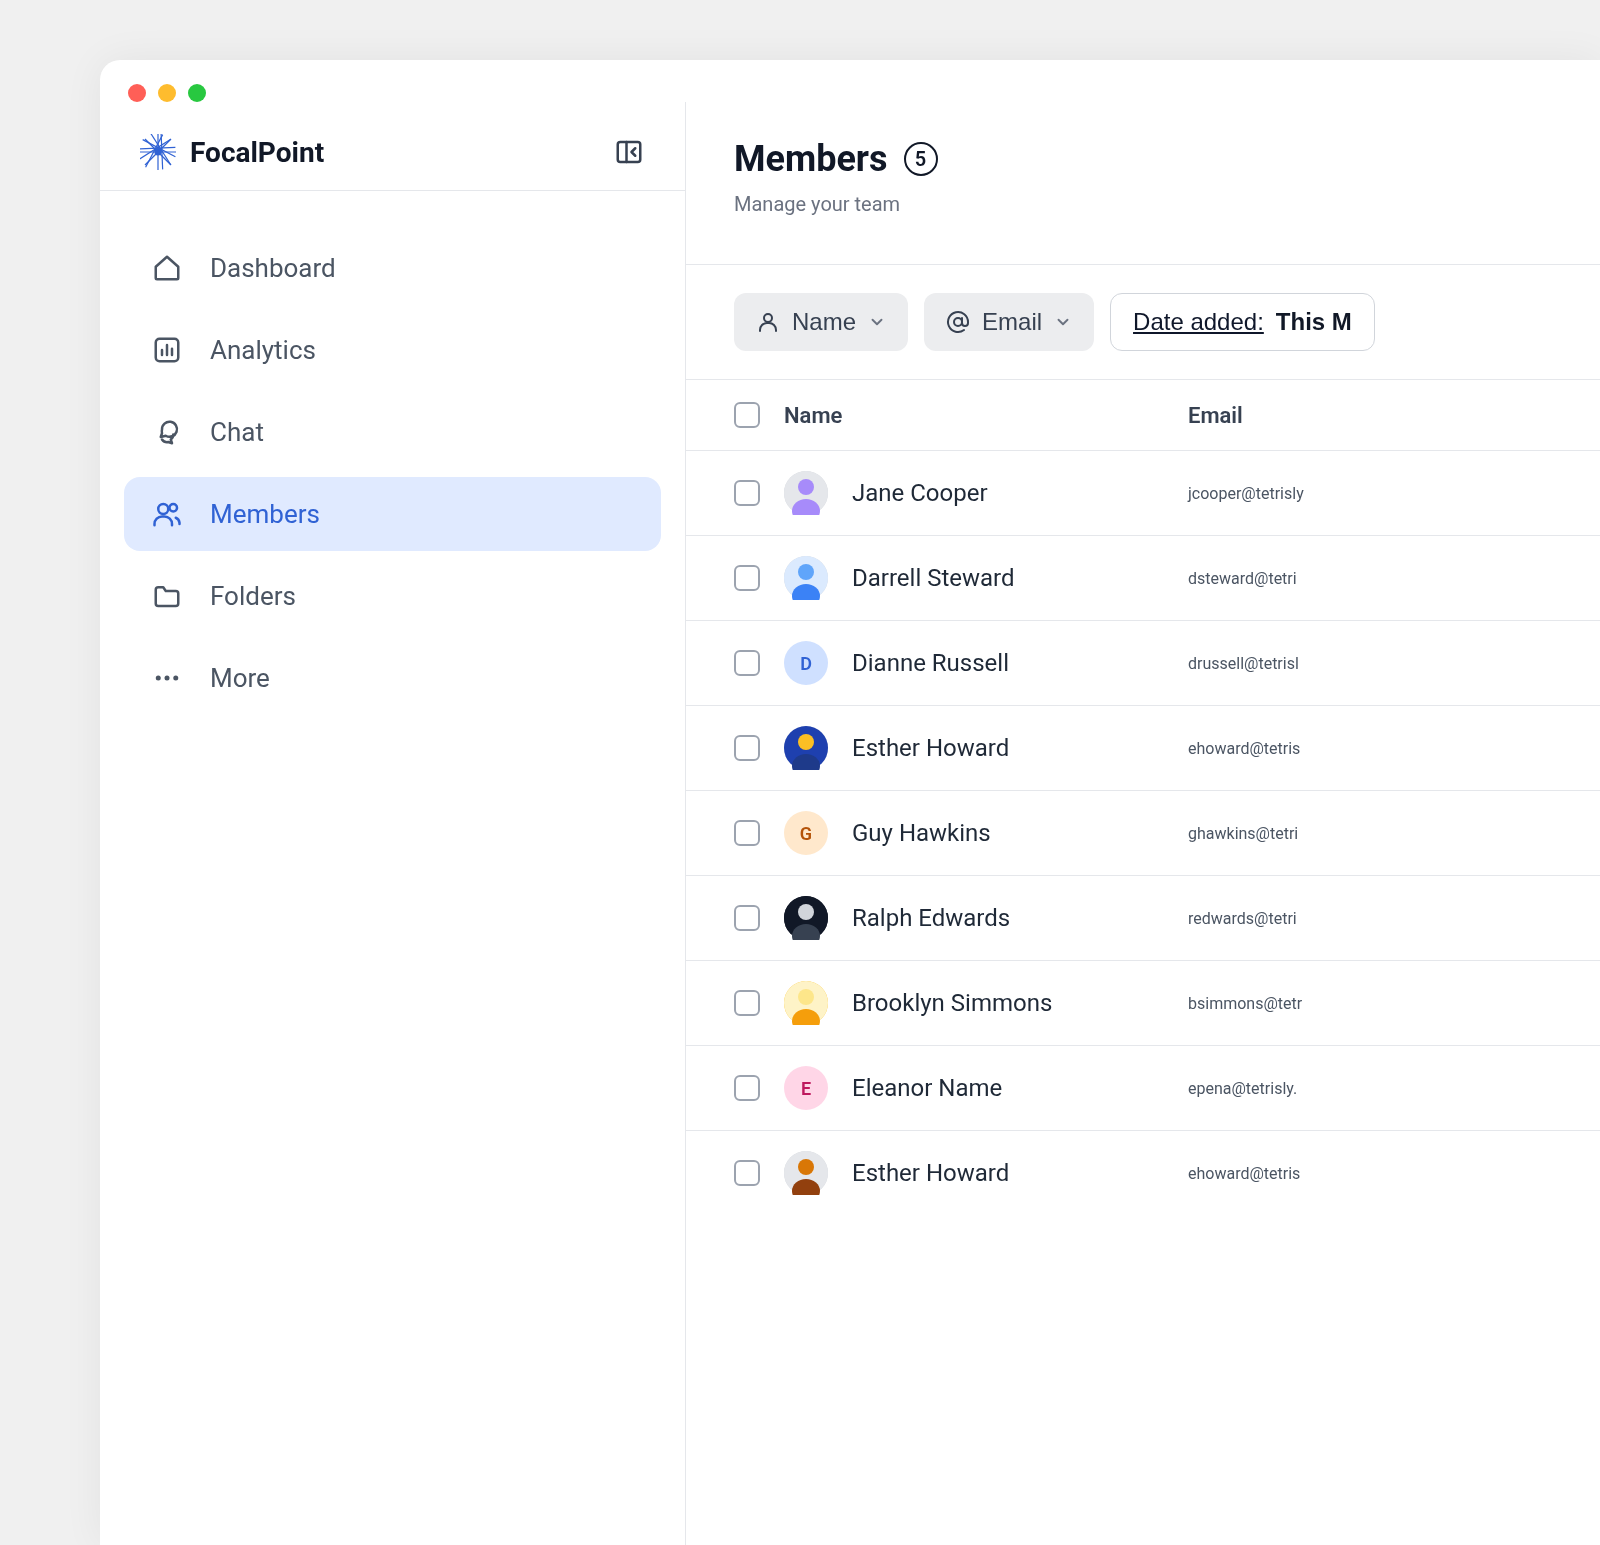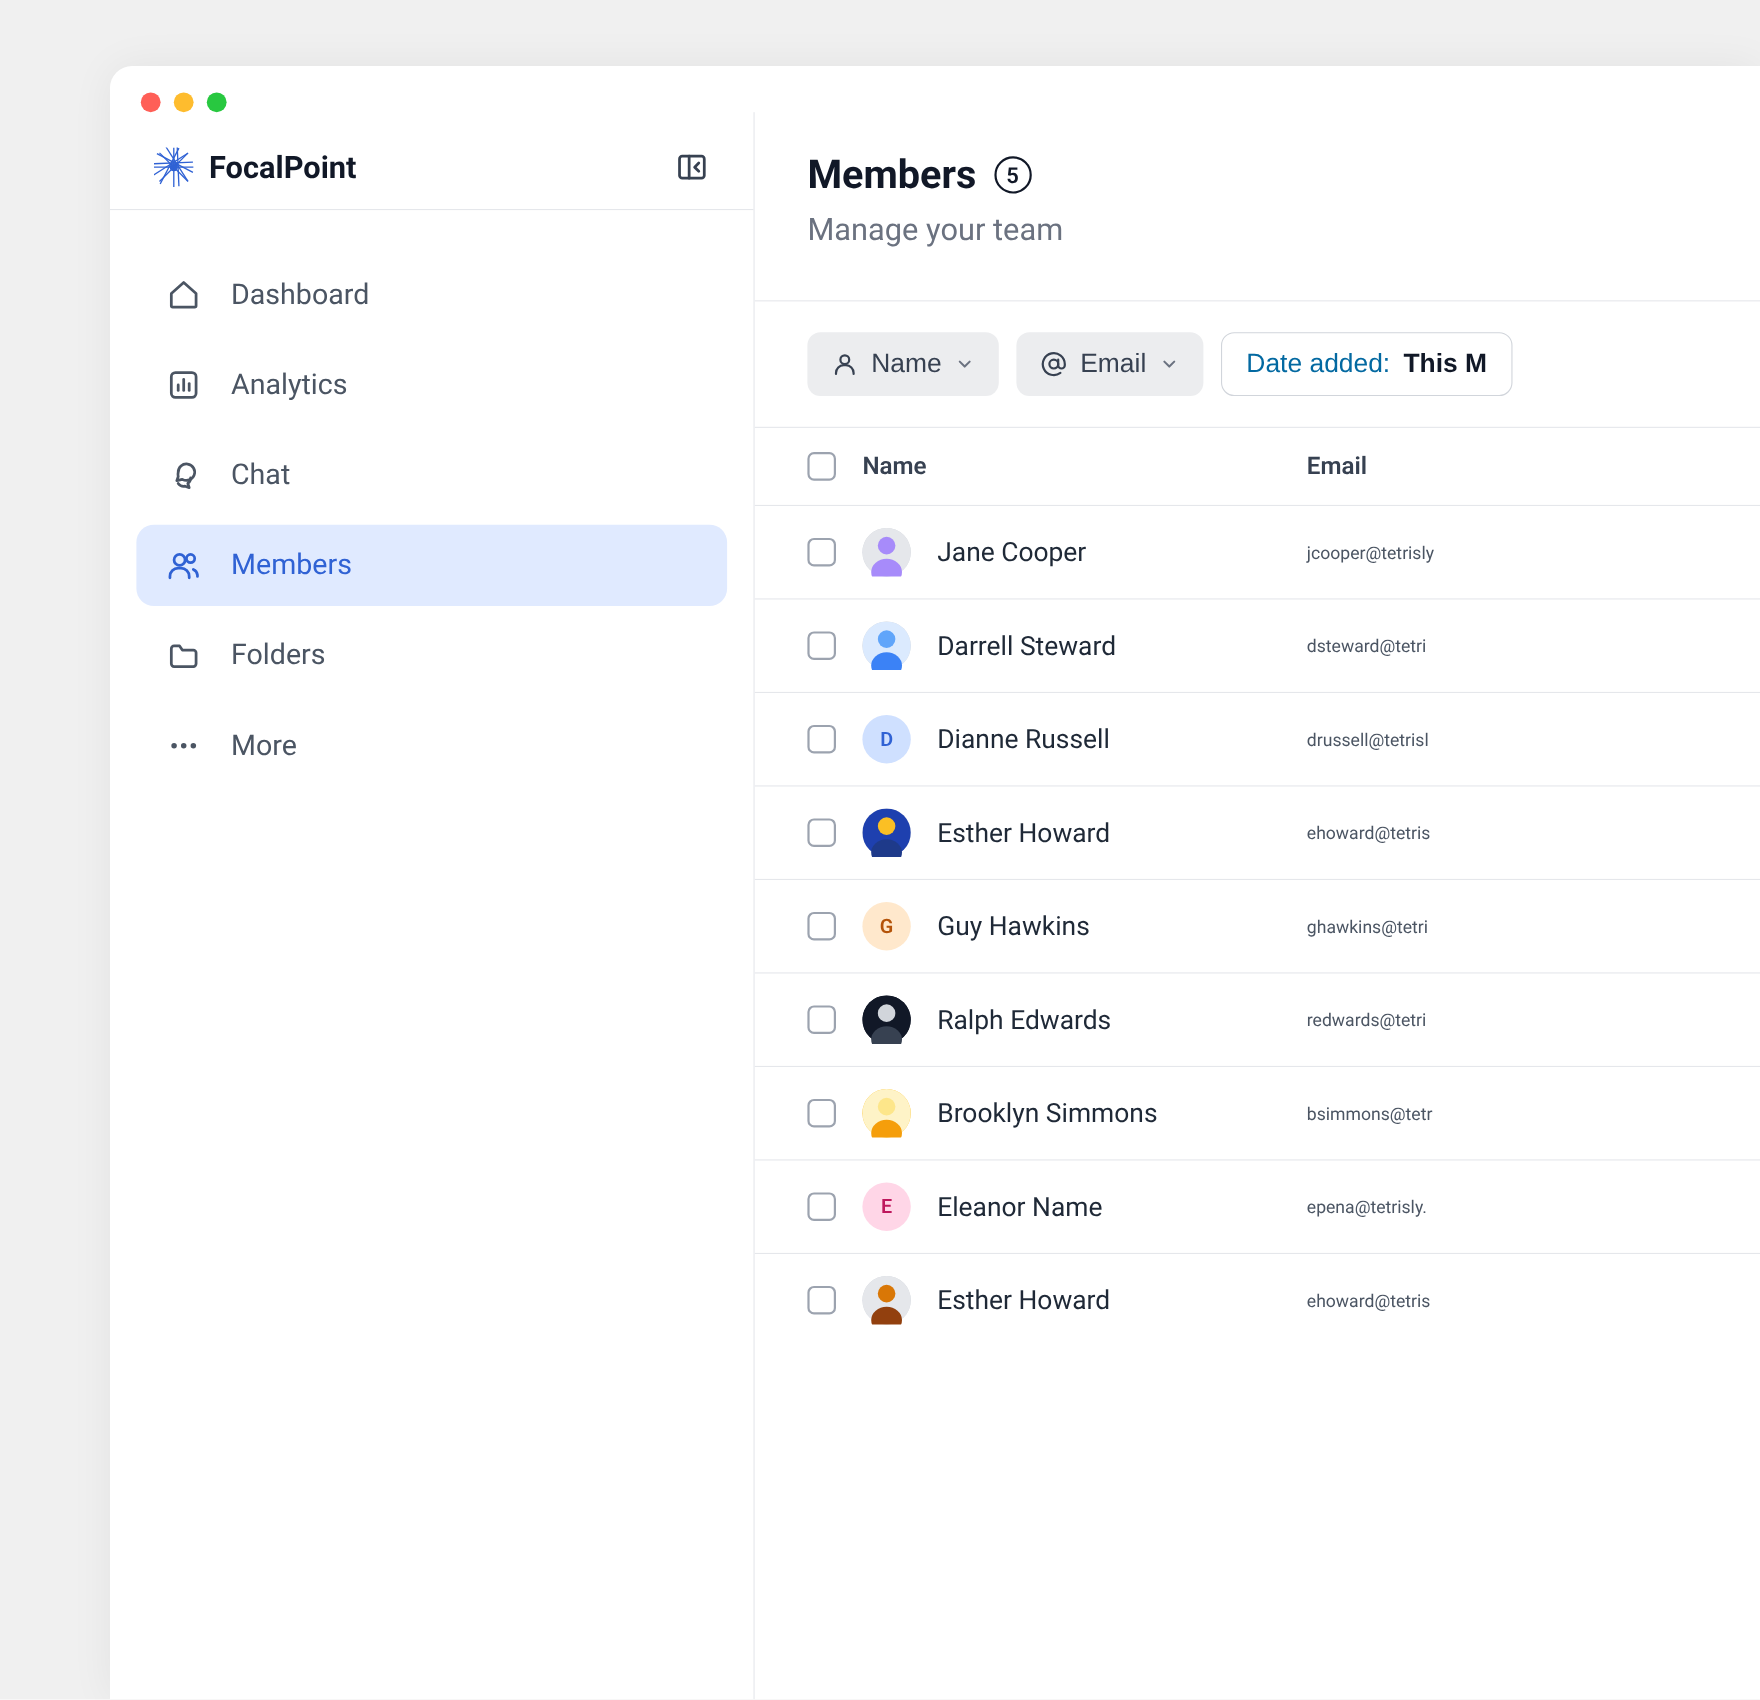--- a/index.html
+++ b/index.html
@@ -122,21 +122,21 @@
       border: 2px solid #111827;
       border-radius: 50%;
       display: flex;
       align-items: center;
       justify-content: center;
       font-size: 20px;
       font-weight: 600;
       color: #111827;
     }
     .page-subtitle {
-      font-size: 28px;
+      font-size: 20px;
       color: #6b7280;
       margin-top: 12px;
     }
     .filters {
       display: flex;
       gap: 16px;
       margin-top: 48px;
       padding-bottom: 28px;
       border-top: 1px solid #e5e7eb;
       padding-top: 28px;
@@ -153,21 +153,21 @@
       font-size: 24px;
       color: #374151;
       cursor: pointer;
       border: none;
     }
     .filter-chip.outlined {
       background: #fff;
       border: 1.5px solid #d1d5db;
     }
     .filter-chip svg { flex-shrink: 0; }
-    .date-label { color: #0369a1; }
+    .date-label { color: #0f172a; text-decoration: underline; }
     .date-value { font-weight: 600; color: #111827; }
     .table {
       margin-left: -48px;
     }
     .table-head {
       display: flex;
       align-items: center;
       padding: 22px 48px;
       border-top: 1px solid #e5e7eb;
       gap: 24px;

